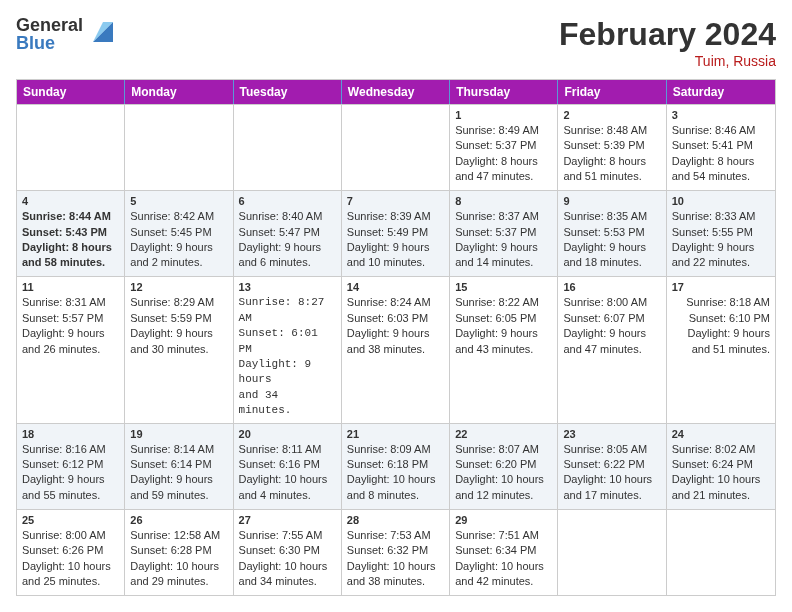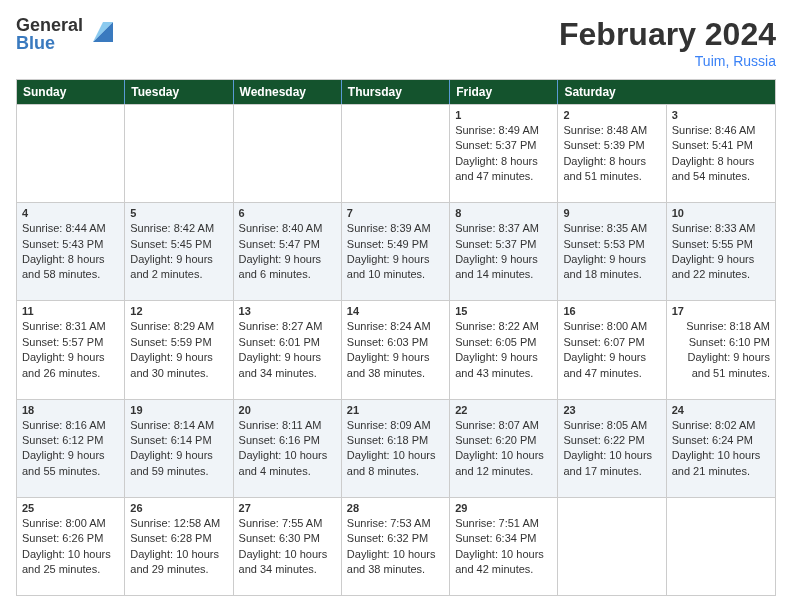--- a/index.html
+++ b/index.html
@@ -36,32 +36,32 @@
       text-align: right;
       margin-left: 40px;
     }
     .month-title {
       font-size: 32px;
       font-weight: bold;
       color: #333;
     }
     .location {
       font-size: 14px;
-      color: #3b82f6;
+      color: #b91c1c;
     }
     .calendar {
       flex: 1;
       display: flex;
       flex-direction: column;
       border: 1px solid #ccc;
     }
     .cal-header {
       display: grid;
       grid-template-columns: repeat(7, 1fr);
-      background: #14532d;
+      background: #a21caf;
     }
     .cal-header-cell {
       color: #fff;
       font-size: 12px;
       font-weight: bold;
       padding: 5px 6px;
       border-right: 1px solid #5a9ad5;
     }
     .cal-header-cell:last-child { border-right: none; }
     .cal-body {
@@ -118,20 +118,21 @@
     </div>
     <div class="title-area">
       <div class="month-title">February 2024</div>
       <div class="location">Tuim, Russia</div>
     </div>
   </div>
 
   <div class="calendar">
     <div class="cal-header">
       <div class="cal-header-cell">Sunday</div>
+      <div class="cal-header-cell">Monday</div>
       <div class="cal-header-cell">Tuesday</div>
       <div class="cal-header-cell">Wednesday</div>
       <div class="cal-header-cell">Thursday</div>
       <div class="cal-header-cell">Friday</div>
       <div class="cal-header-cell">Saturday</div>
     </div>
     <div class="cal-body" id="cal-body">
     <div class="cal-row">
           <div class="cal-cell empty"></div>
           <div class="cal-cell empty"></div>
@@ -155,21 +156,21 @@
             <div class="day-num">3</div>
             <div class="day-info" style="white-space: pre-line;">Sunrise: 8:46 AM
 Sunset: 5:41 PM
 Daylight: 8 hours
 and 54 minutes.</div>
           </div>
         </div>
         <div class="cal-row">
           <div class="cal-cell">
             <div class="day-num">4</div>
-            <div class="day-info" style="white-space: pre-line;">Sunrise: 8:44 AM
+            <div class="day-info" style="white-space: pre-line; font-weight: bold;">Sunrise: 8:44 AM
 Sunset: 5:43 PM
 Daylight: 8 hours
 and 58 minutes.</div>
           </div>
           <div class="cal-cell">
             <div class="day-num">5</div>
             <div class="day-info" style="white-space: pre-line;">Sunrise: 8:42 AM
 Sunset: 5:45 PM
 Daylight: 9 hours
 and 2 minutes.</div>
@@ -220,21 +221,21 @@
           </div>
           <div class="cal-cell">
             <div class="day-num">12</div>
             <div class="day-info" style="white-space: pre-line;">Sunrise: 8:29 AM
 Sunset: 5:59 PM
 Daylight: 9 hours
 and 30 minutes.</div>
           </div>
           <div class="cal-cell">
             <div class="day-num">13</div>
-            <div class="day-info" style="white-space: pre-line;">Sunrise: 8:27 AM
+            <div class="day-info" style="white-space: pre-line; font-family: Liberation Mono, monospace;">Sunrise: 8:27 AM
 Sunset: 6:01 PM
 Daylight: 9 hours
 and 34 minutes.</div>
           </div>
           <div class="cal-cell">
             <div class="day-num">14</div>
             <div class="day-info" style="white-space: pre-line;">Sunrise: 8:24 AM
 Sunset: 6:03 PM
 Daylight: 9 hours
 and 38 minutes.</div>

